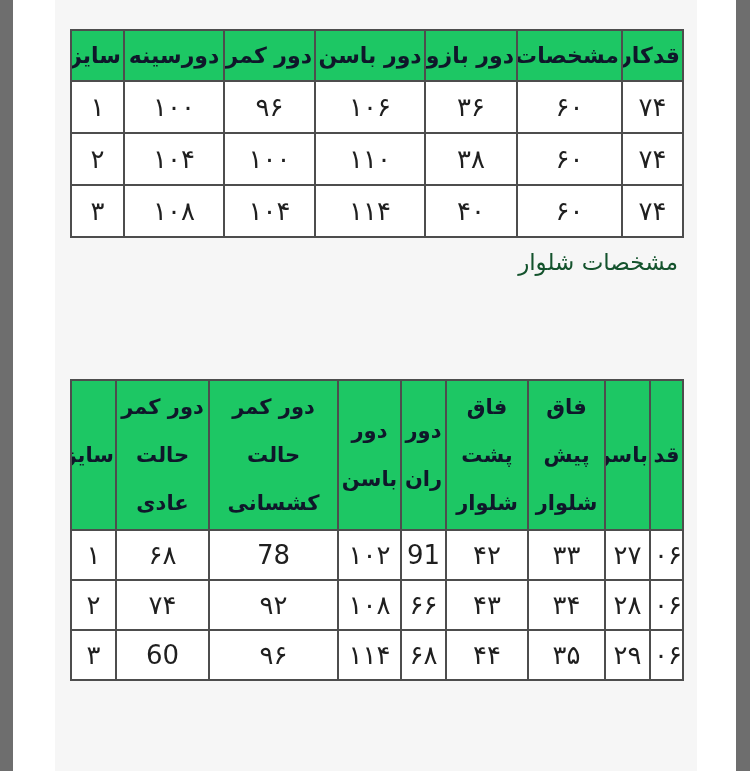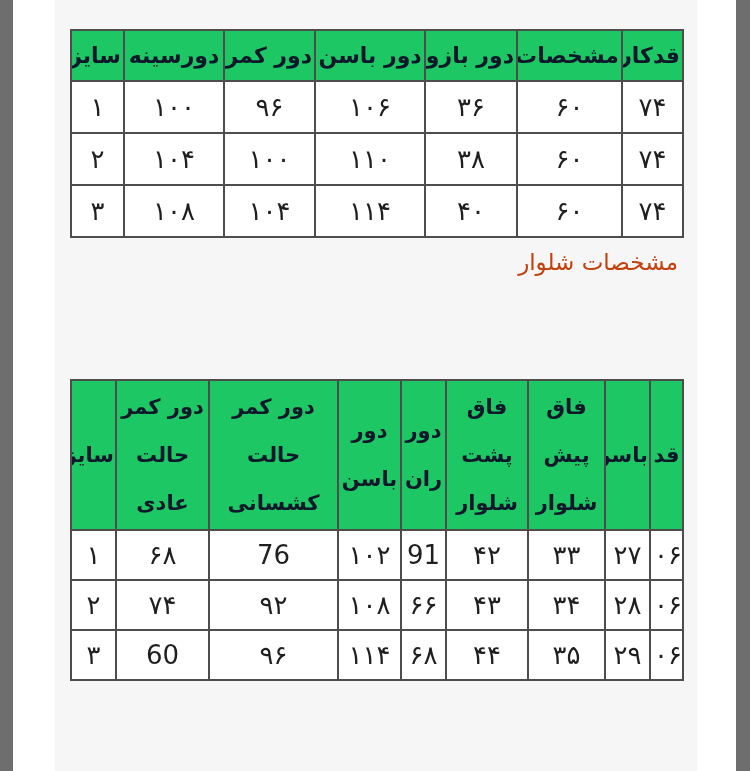--- a/index.html
+++ b/index.html
@@ -74,21 +74,21 @@
     white-space: pre-line;
     padding: 2px 1px;
   }
   #pants-table td { font-size: 26px; height: 48px; padding: 0; }
   .section-title {
     margin: 9px 19px 0 0;
     text-align: right;
     direction: rtl;
     font-size: 23px;
     line-height: 30px;
-    color: #c2410c;
+    color: #14532d;
   }
 </style>
 </head>
 <body>
 
 <div class="stage">
   <div class="edge-bar left"></div>
   <div class="gutter left"></div>
 
   <div class="content">
@@ -183,21 +183,21 @@
           </tr>
         </thead>
       <tbody>
           <tr>
             <td>۱۰۶</td>
             <td>۲۷</td>
             <td>۳۳</td>
             <td>۴۲</td>
             <td>91</td>
             <td>۱۰۲</td>
-            <td>76</td>
+            <td>78</td>
             <td>۶۸</td>
             <td>۱</td>
           </tr>
           <tr>
             <td>۱۰۶</td>
             <td>۲۸</td>
             <td>۳۴</td>
             <td>۴۳</td>
             <td>۶۶</td>
             <td>۱۰۸</td>

